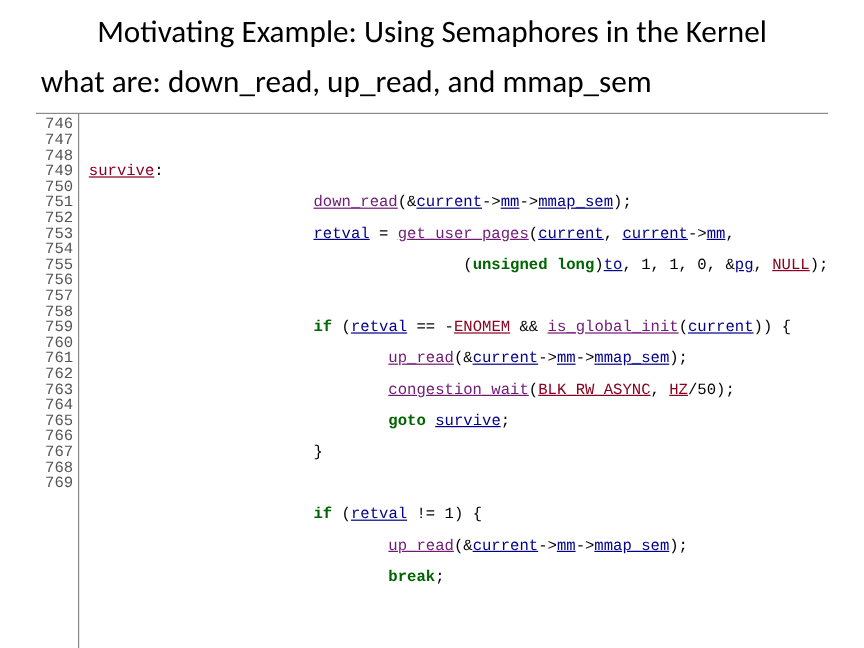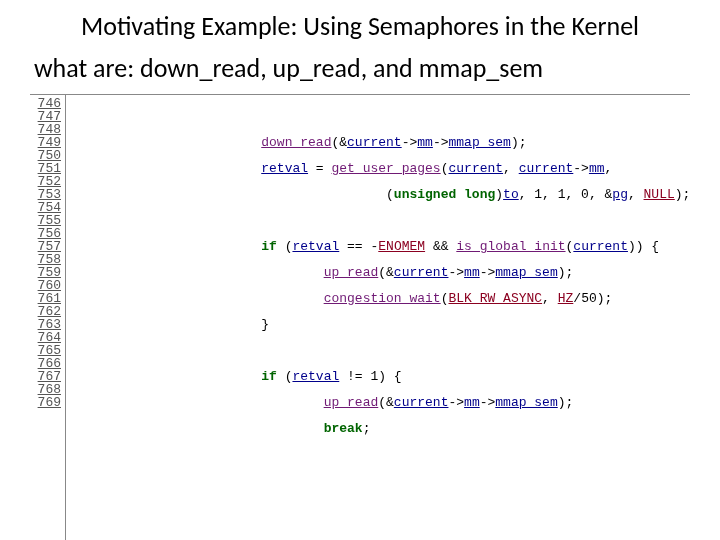--- a/index.html
+++ b/index.html
@@ -41,21 +41,20 @@
   .lineno-gutter {
     width: 36px;
     flex: 0 0 36px;
     border-right: 1px solid #888;
     color: #555;
     text-align: right;
     padding: 2px 4px 2px 2px;
   }
   .lineno {
     height: 13px;
-    text-decoration: underline;
   }
   .code-area {
     flex: 1;
     padding: 2px 0 2px 8px;
     color: #000;
     white-space: pre;
     overflow: hidden;
   }
   .code-line {
     height: 13px;
@@ -119,27 +118,29 @@
       <div class="lineno">764</div>
       <div class="lineno">765</div>
       <div class="lineno">766</div>
       <div class="lineno">767</div>
       <div class="lineno">768</div>
       <div class="lineno">769</div>
     </div>
 
     <div class="code-area">
 <div class="code-line"> </div>
+<div class="code-line"><span class="label">survive</span>:</div>
 <div class="code-line">                        <span class="fn">down_read</span>(&amp;<span class="ref">current</span>-&gt;<span class="ref">mm</span>-&gt;<span class="ref">mmap_sem</span>);</div>
 <div class="code-line">                        <span class="ret">retval</span> = <span class="fn">get_user_pages</span>(<span class="ref">current</span>, <span class="ref">current</span>-&gt;<span class="ref">mm</span>,</div>
 <div class="code-line">                                        (<span class="kw">unsigned long</span>)<span class="ref">to</span>, 1, 1, 0, &amp;<span class="ref">pg</span>, <span class="macro">NULL</span>);</div>
 <div class="code-line"> </div>
 <div class="code-line">                        <span class="kw">if</span> (<span class="ret">retval</span> == -<span class="macro">ENOMEM</span> &amp;&amp; <span class="fn">is_global_init</span>(<span class="ref">current</span>)) {</div>
 <div class="code-line">                                <span class="fn">up_read</span>(&amp;<span class="ref">current</span>-&gt;<span class="ref">mm</span>-&gt;<span class="ref">mmap_sem</span>);</div>
 <div class="code-line">                                <span class="fn">congestion_wait</span>(<span class="macro">BLK_RW_ASYNC</span>, <span class="macro">HZ</span>/50);</div>
+<div class="code-line">                                <span class="kw">goto</span> <span class="gt">survive</span>;</div>
 <div class="code-line">                        }</div>
 <div class="code-line"> </div>
 <div class="code-line">                        <span class="kw">if</span> (<span class="ret">retval</span> != 1) {</div>
 <div class="code-line">                                <span class="fn">up_read</span>(&amp;<span class="ref">current</span>-&gt;<span class="ref">mm</span>-&gt;<span class="ref">mmap_sem</span>);</div>
 <div class="code-line">                                <span class="kw">break</span>;</div>
 
 
 
 
 

